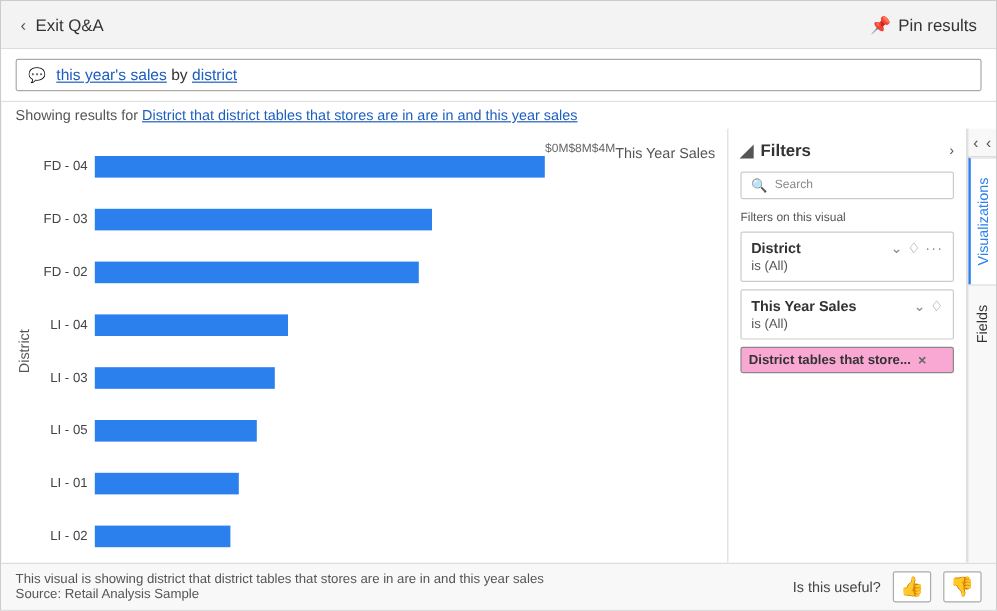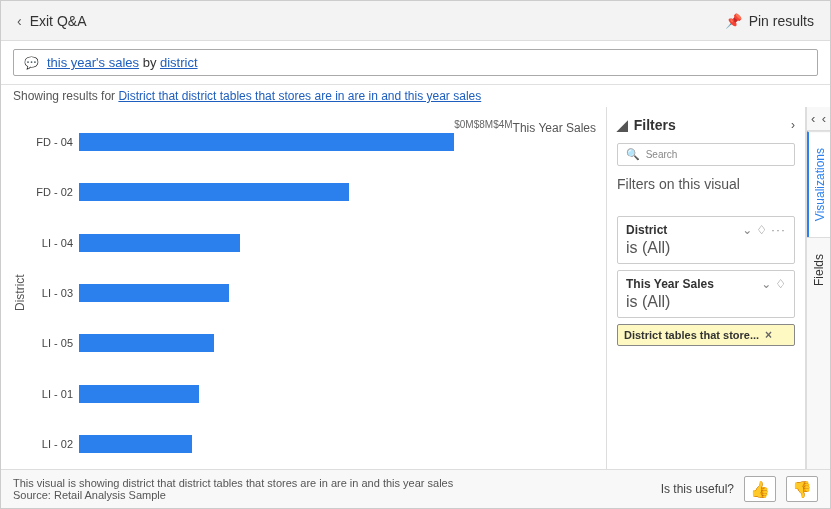--- a/index.html
+++ b/index.html
@@ -47,28 +47,28 @@
     
     .filters-panel { flex: 1; padding: 10px; overflow-y: auto; border-right: 1px solid #ddd; }
     .filters-header { display: flex; align-items: center; justify-content: space-between; margin-bottom: 10px; }
     .filters-title { display: flex; align-items: center; gap: 6px; font-size: 14px; font-weight: 600; color: #333; }
     .filter-icon { color: #555; }
     .filters-chevron { font-size: 12px; color: #555; cursor: pointer; }
     .search-filter { display: flex; align-items: center; border: 1px solid #ccc; border-radius: 2px; padding: 4px 8px; margin-bottom: 10px; }
     .search-filter-icon { color: #888; margin-right: 6px; font-size: 11px; }
     .search-filter-text { font-size: 10px; color: #888; }
 
-    .filter-section-label { font-size: 14px; color: #555; margin-bottom: 24px; }
+    .filter-section-label { font-size: 10px; color: #555; margin-bottom: 6px; }
     .filter-card { border: 1px solid #ccc; border-radius: 2px; padding: 6px 8px; margin-bottom: 6px; background: #fff; }
     .filter-card-header { display: flex; align-items: center; justify-content: space-between; }
     .filter-card-title { font-size: 12px; color: #333; font-weight: 600; }
     .filter-card-controls { display: flex; gap: 4px; }
     .filter-card-controls span { font-size: 12px; color: #888; cursor: pointer; }
-    .filter-card-value { font-size: 16px; color: #555; margin-top: 2px; }
-    .filter-tag { display: flex; align-items: center; background: #fef9c3; border: 1px solid #888; border-radius: 2px; padding: 3px 6px; font-size: 11px; font-weight: 600; color: #333; gap: 6px; }
+    .filter-card-value { font-size: 11px; color: #555; margin-top: 2px; }
+    .filter-tag { display: flex; align-items: center; background: #f9a8d4; border: 1px solid #888; border-radius: 2px; padding: 3px 6px; font-size: 11px; font-weight: 600; color: #333; gap: 6px; }
     .filter-tag-close { cursor: pointer; color: #666; font-size: 12px; }
 
     
     .side-tabs { width: 24px; display: flex; flex-direction: column; border-left: 1px solid #ddd; background: #f8f8f8; }
     .side-tab { writing-mode: vertical-rl; transform: rotate(180deg); font-size: 12px; color: #333; padding: 16px 4px; cursor: pointer; border-bottom: 1px solid #ddd; display: flex; align-items: center; justify-content: center; }
     .side-tab.active { background: #fff; border-right: 2px solid #2B80EE; color: #2B80EE; }
 
     
     .footer { padding: 6px 12px; border-top: 1px solid #ddd; background: #f8f8f8; display: flex; align-items: center; justify-content: space-between; font-size: 11px; color: #555; }
     .footer-left { }
@@ -116,20 +116,26 @@
         <div class="y-axis-label">District</div>
         <div class="chart-inner">
           <div class="bars-container" id="bars-container">
           <div class="bar-row">
                 <div class="bar-label">FD - 04</div>
                 <div class="bar-track">
                   <div class="bar-fill" style="width: 100%;"></div>
                 </div>
               </div>
               <div class="bar-row">
+                <div class="bar-label">FD - 03</div>
+                <div class="bar-track">
+                  <div class="bar-fill" style="width: 75%;"></div>
+                </div>
+              </div>
+              <div class="bar-row">
                 <div class="bar-label">FD - 02</div>
                 <div class="bar-track">
                   <div class="bar-fill" style="width: 72%;"></div>
                 </div>
               </div>
               <div class="bar-row">
                 <div class="bar-label">LI - 04</div>
                 <div class="bar-track">
                   <div class="bar-fill" style="width: 43%;"></div>
                 </div>

